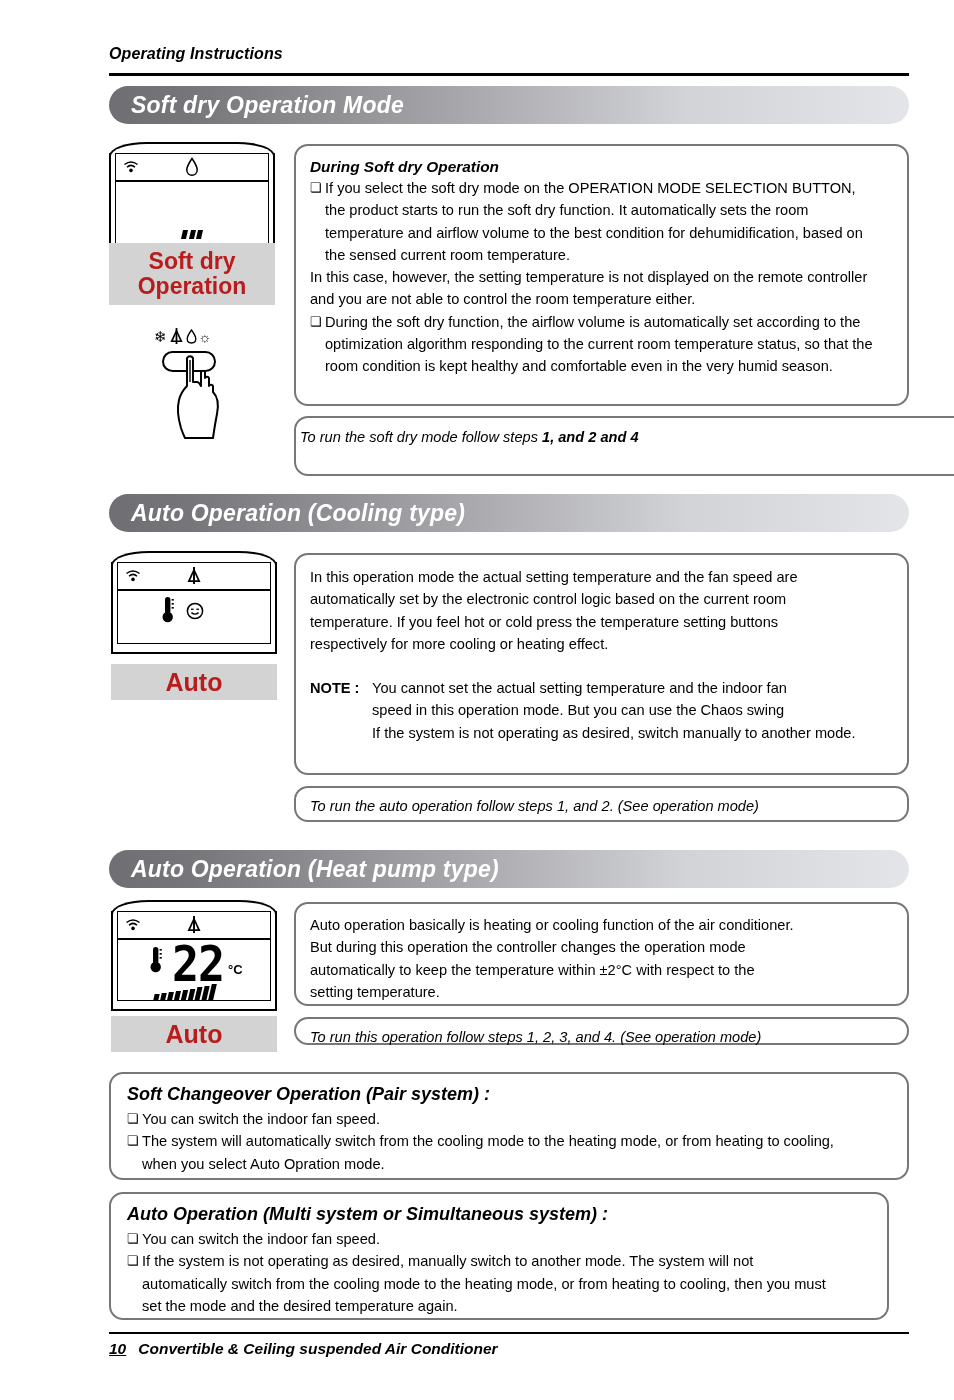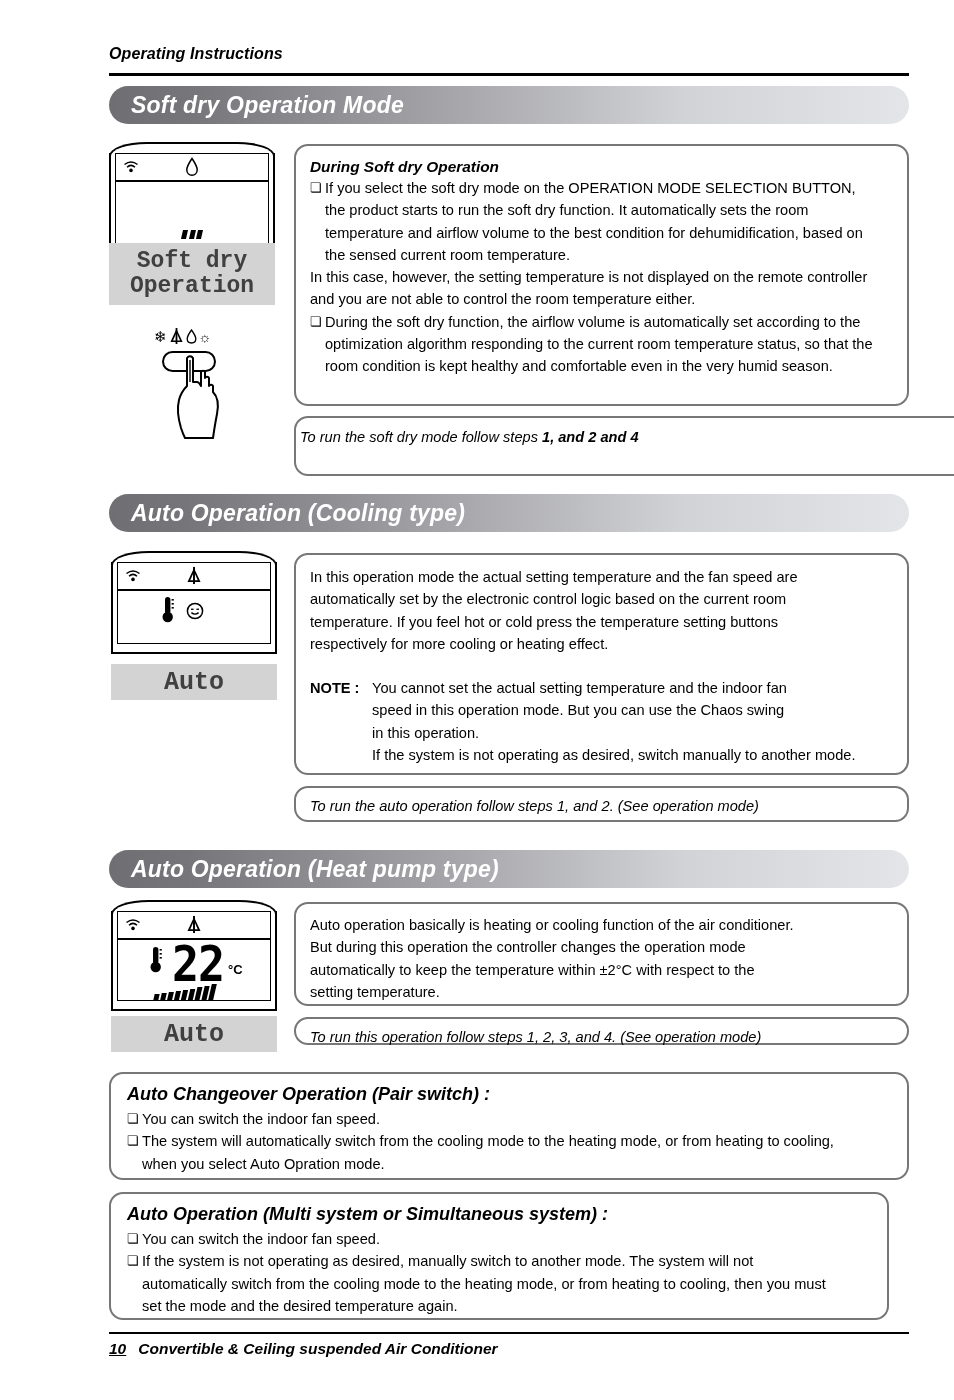--- a/index.html
+++ b/index.html
@@ -156,26 +156,25 @@
     transform: translateX(-50%);
     top: 3px;
   }
 
   
   .remote-label {
     position: absolute;
     background: #d3d3d3;
     text-align: center;
     font-weight: bold;
-    color: #404040;
+    color: #b91c1c;
     display: flex;
     align-items: center;
     justify-content: center;
     line-height: 1.08;
-    font-family: Liberation Mono, monospace;
   }
 
   
   .mode-icons {
     position: absolute;
     display: flex;
     align-items: flex-end;
     gap: 2px;
   }
   .press-btn {
@@ -367,21 +366,20 @@
       <div>automatically set by the electronic control logic based on the current room</div>
       <div>temperature. If you feel hot or cold press the temperature setting buttons</div>
       <div>respectively for more cooling or heating effect.</div>
     </div>
     <div class="body-text" style="margin-top:22px; position:relative;">
       <div style="position:relative; padding-left:62px;">
         <span class="note-label" style="position:absolute; left:0; top:0;">NOTE :</span>
         <span>You cannot set the actual setting temperature and the indoor fan</span>
       </div>
       <div style="padding-left:62px;">speed in this operation mode. But you can use the Chaos swing</div>
-      <div style="padding-left:62px;">in this operation.</div>
       <div style="padding-left:62px;">If the system is not operating as desired, switch manually to another mode.</div>
     </div>
   </div>
 
   <div class="rbox" style="left:270px; top:786px; width:615px; height:36px; padding:7px 14px 0 14px;">
     <div class="italic-note">
       <span>To run the auto operation  follow steps 1, and 2. (See operation mode)</span>
     </div>
   </div>
 
@@ -444,21 +442,21 @@
     </div>
   </div>
 
   <div class="rbox" style="left:270px; top:1017px; width:615px; height:28px; padding:7px 14px 0 14px;">
     <div class="italic-note">
       <span>To run this operation follow steps 1, 2, 3, and 4. (See operation mode)</span>
     </div>
   </div>
 
   <div class="rbox" style="left:85px; top:1072px; width:800px; height:108px; padding:10px 16px 0 16px;">
-    <div style="font-size:18px; font-weight:bold; font-style:italic; margin-bottom:3px;">Auto Changeover Operation (Pair switch) :</div>
+    <div style="font-size:18px; font-weight:bold; font-style:italic; margin-bottom:3px;">Soft Changeover Operation (Pair system) :</div>
     <div class="body-text">
       <div class="bullet-line"><span class="bul">❏</span><span>You can switch the indoor fan speed.</span></div>
       <div class="bullet-line"><span class="bul">❏</span><span>The system will automatically switch from the cooling mode to the heating mode, or from heating to cooling,</span></div>
       <div class="ind">when you select Auto Opration mode.</div>
     </div>
   </div>
 
   <div class="rbox" style="left:85px; top:1192px; width:780px; height:128px; padding:10px 16px 0 16px;">
     <div style="font-size:18px; font-weight:bold; font-style:italic; margin-bottom:3px;">Auto Operation (Multi system or Simultaneous system) :</div>
     <div class="body-text">

